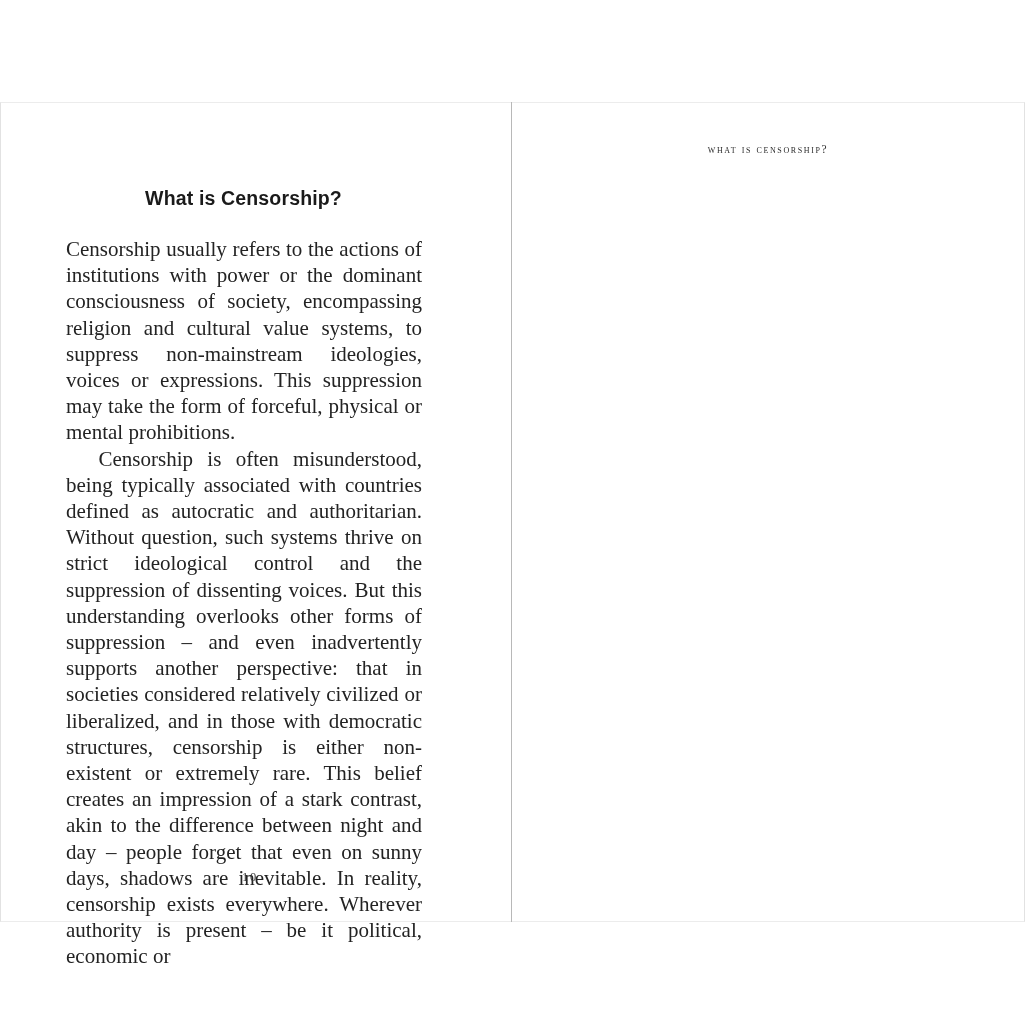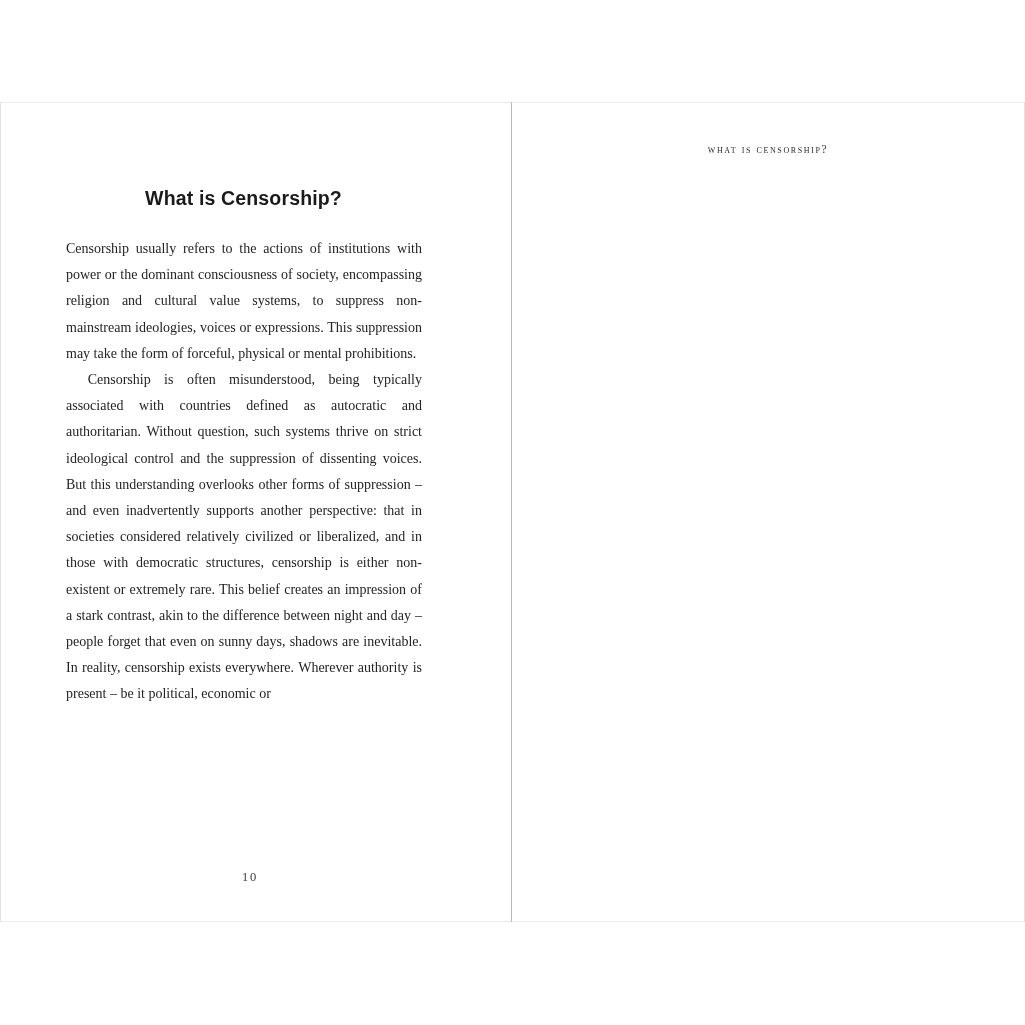--- a/index.html
+++ b/index.html
@@ -85,21 +85,21 @@
     font-weight: bold;
     font-size: 19.5px;
     letter-spacing: 0.15px;
     color: #1a1a1a;
   }
 
   
   .textblock {
     position: absolute;
     font-family: "Liberation Serif", serif;
-    font-size: 14px;
+    font-size: 21px;
     line-height: 26.2px;
     color: #232323;
     text-align: justify;
     -webkit-hyphens: none;
     hyphens: none;
   }
   #text-left {
     left: 65px;
     top: 133px;
     width: 356px;

